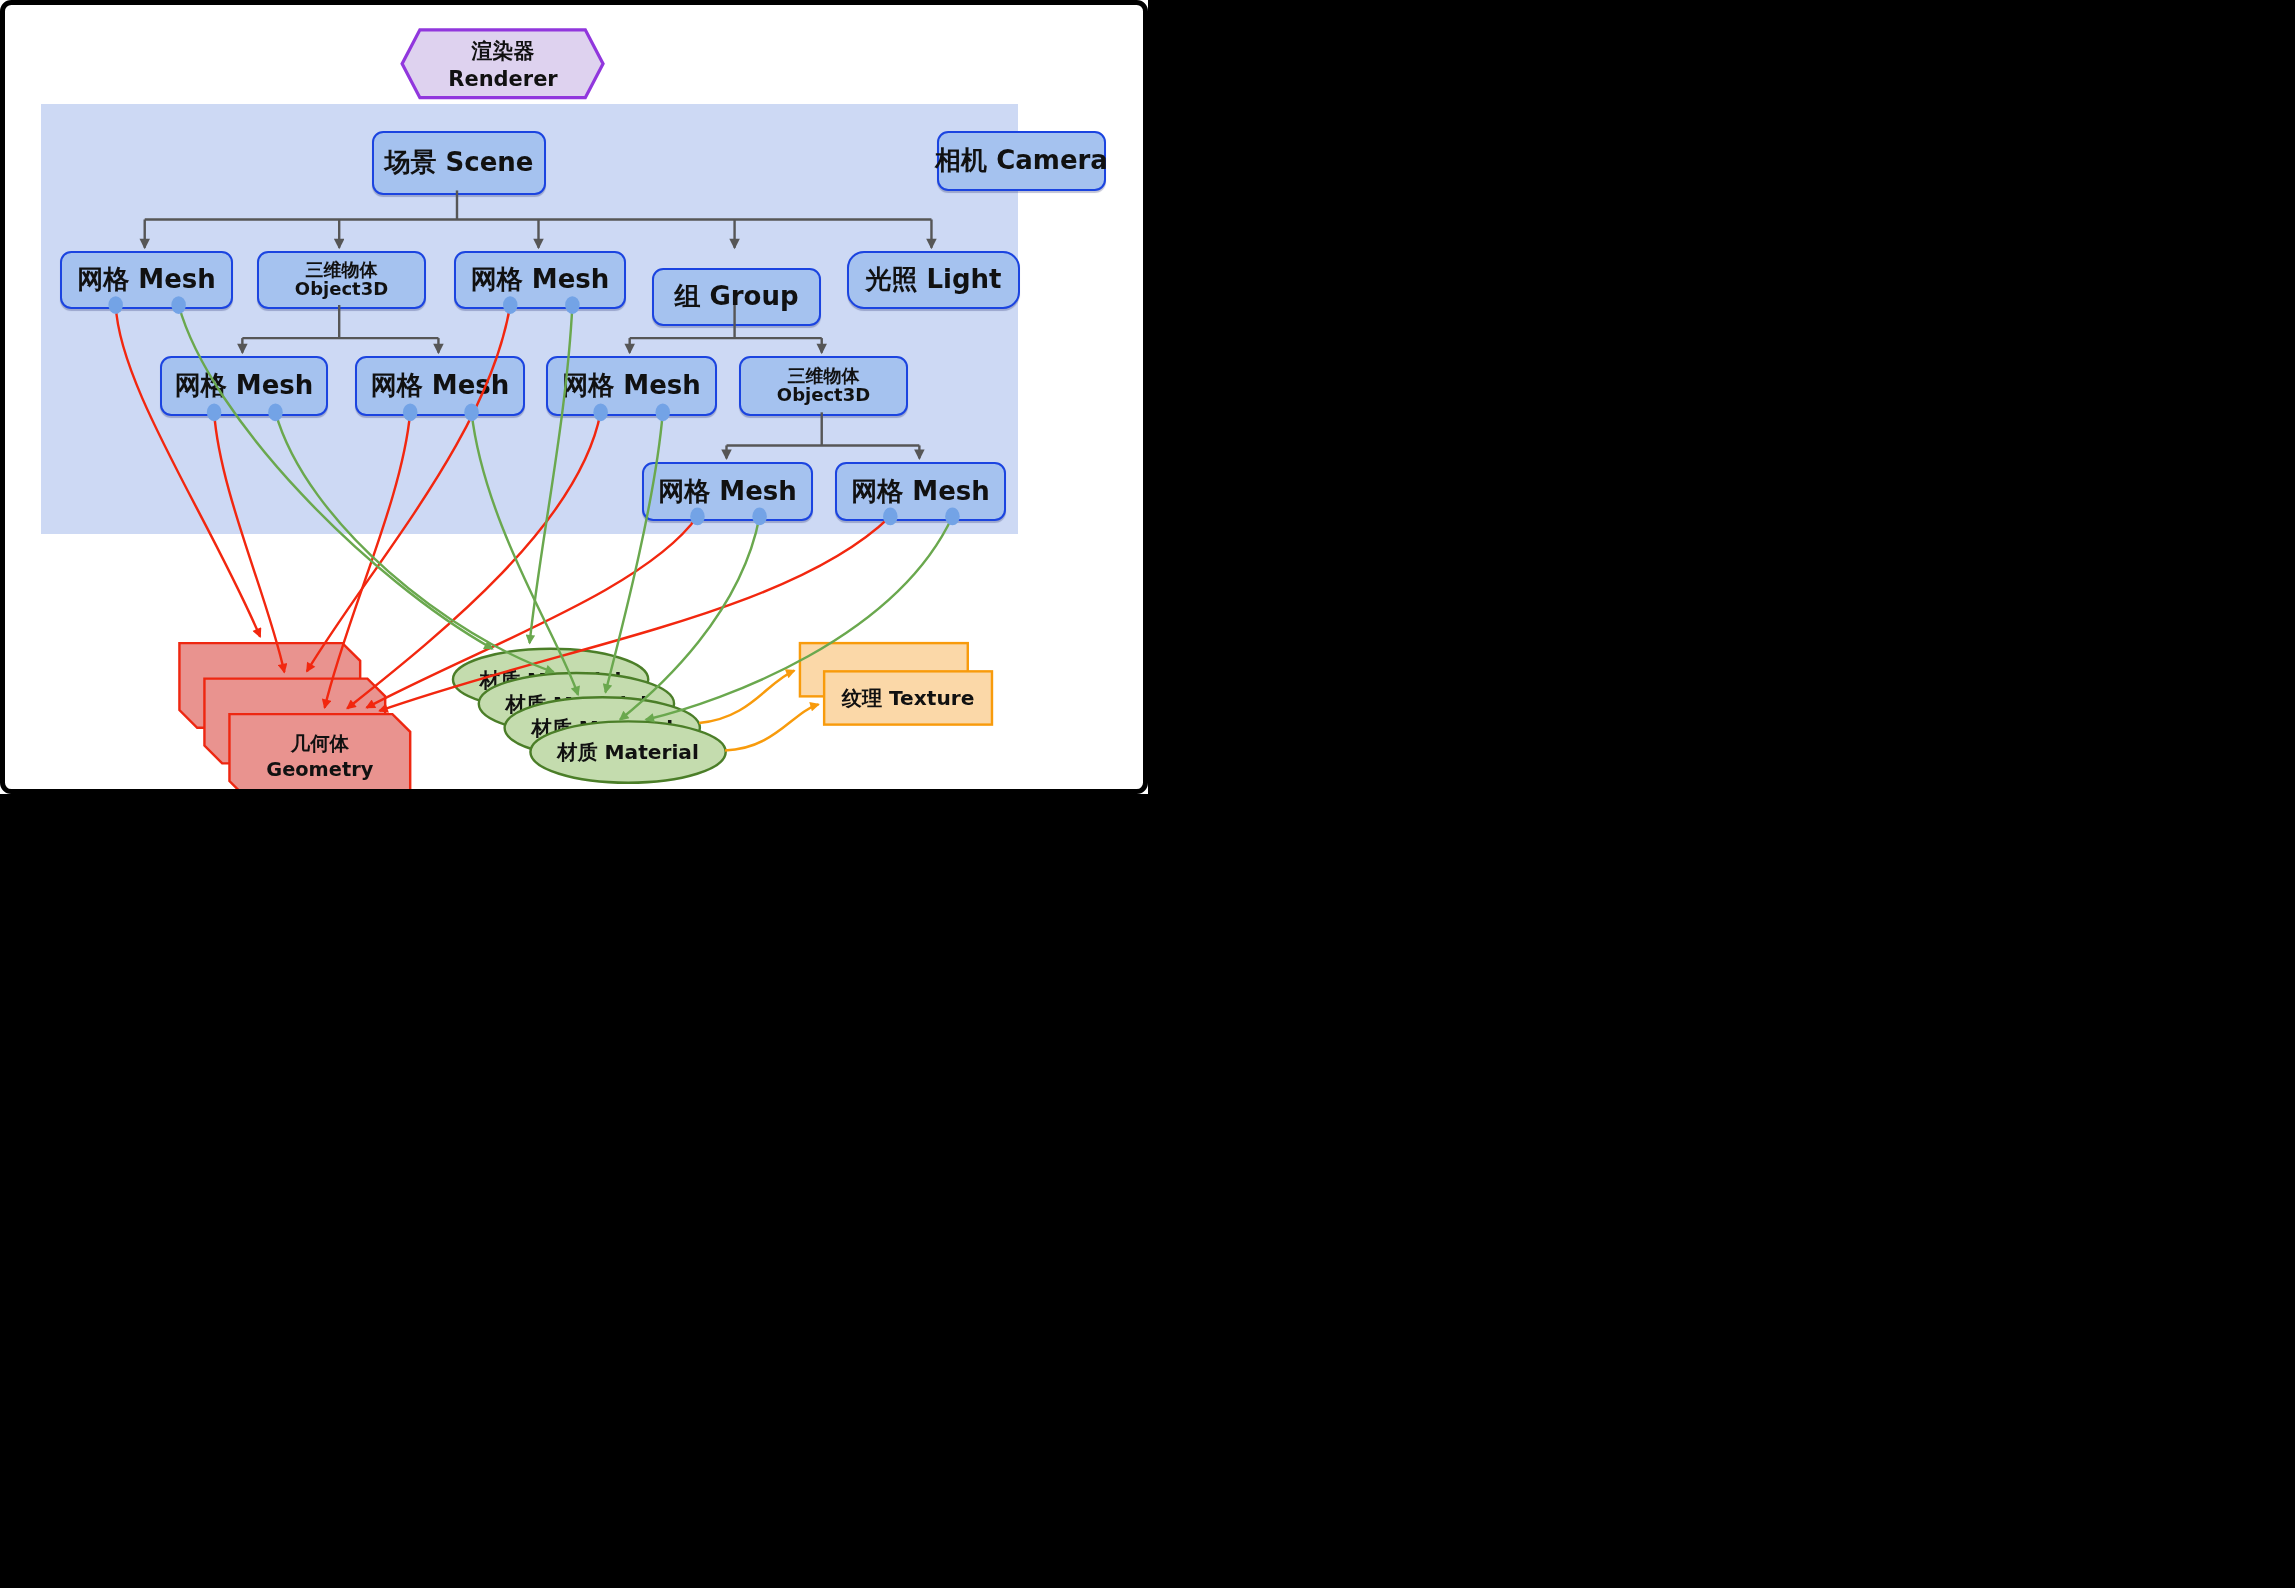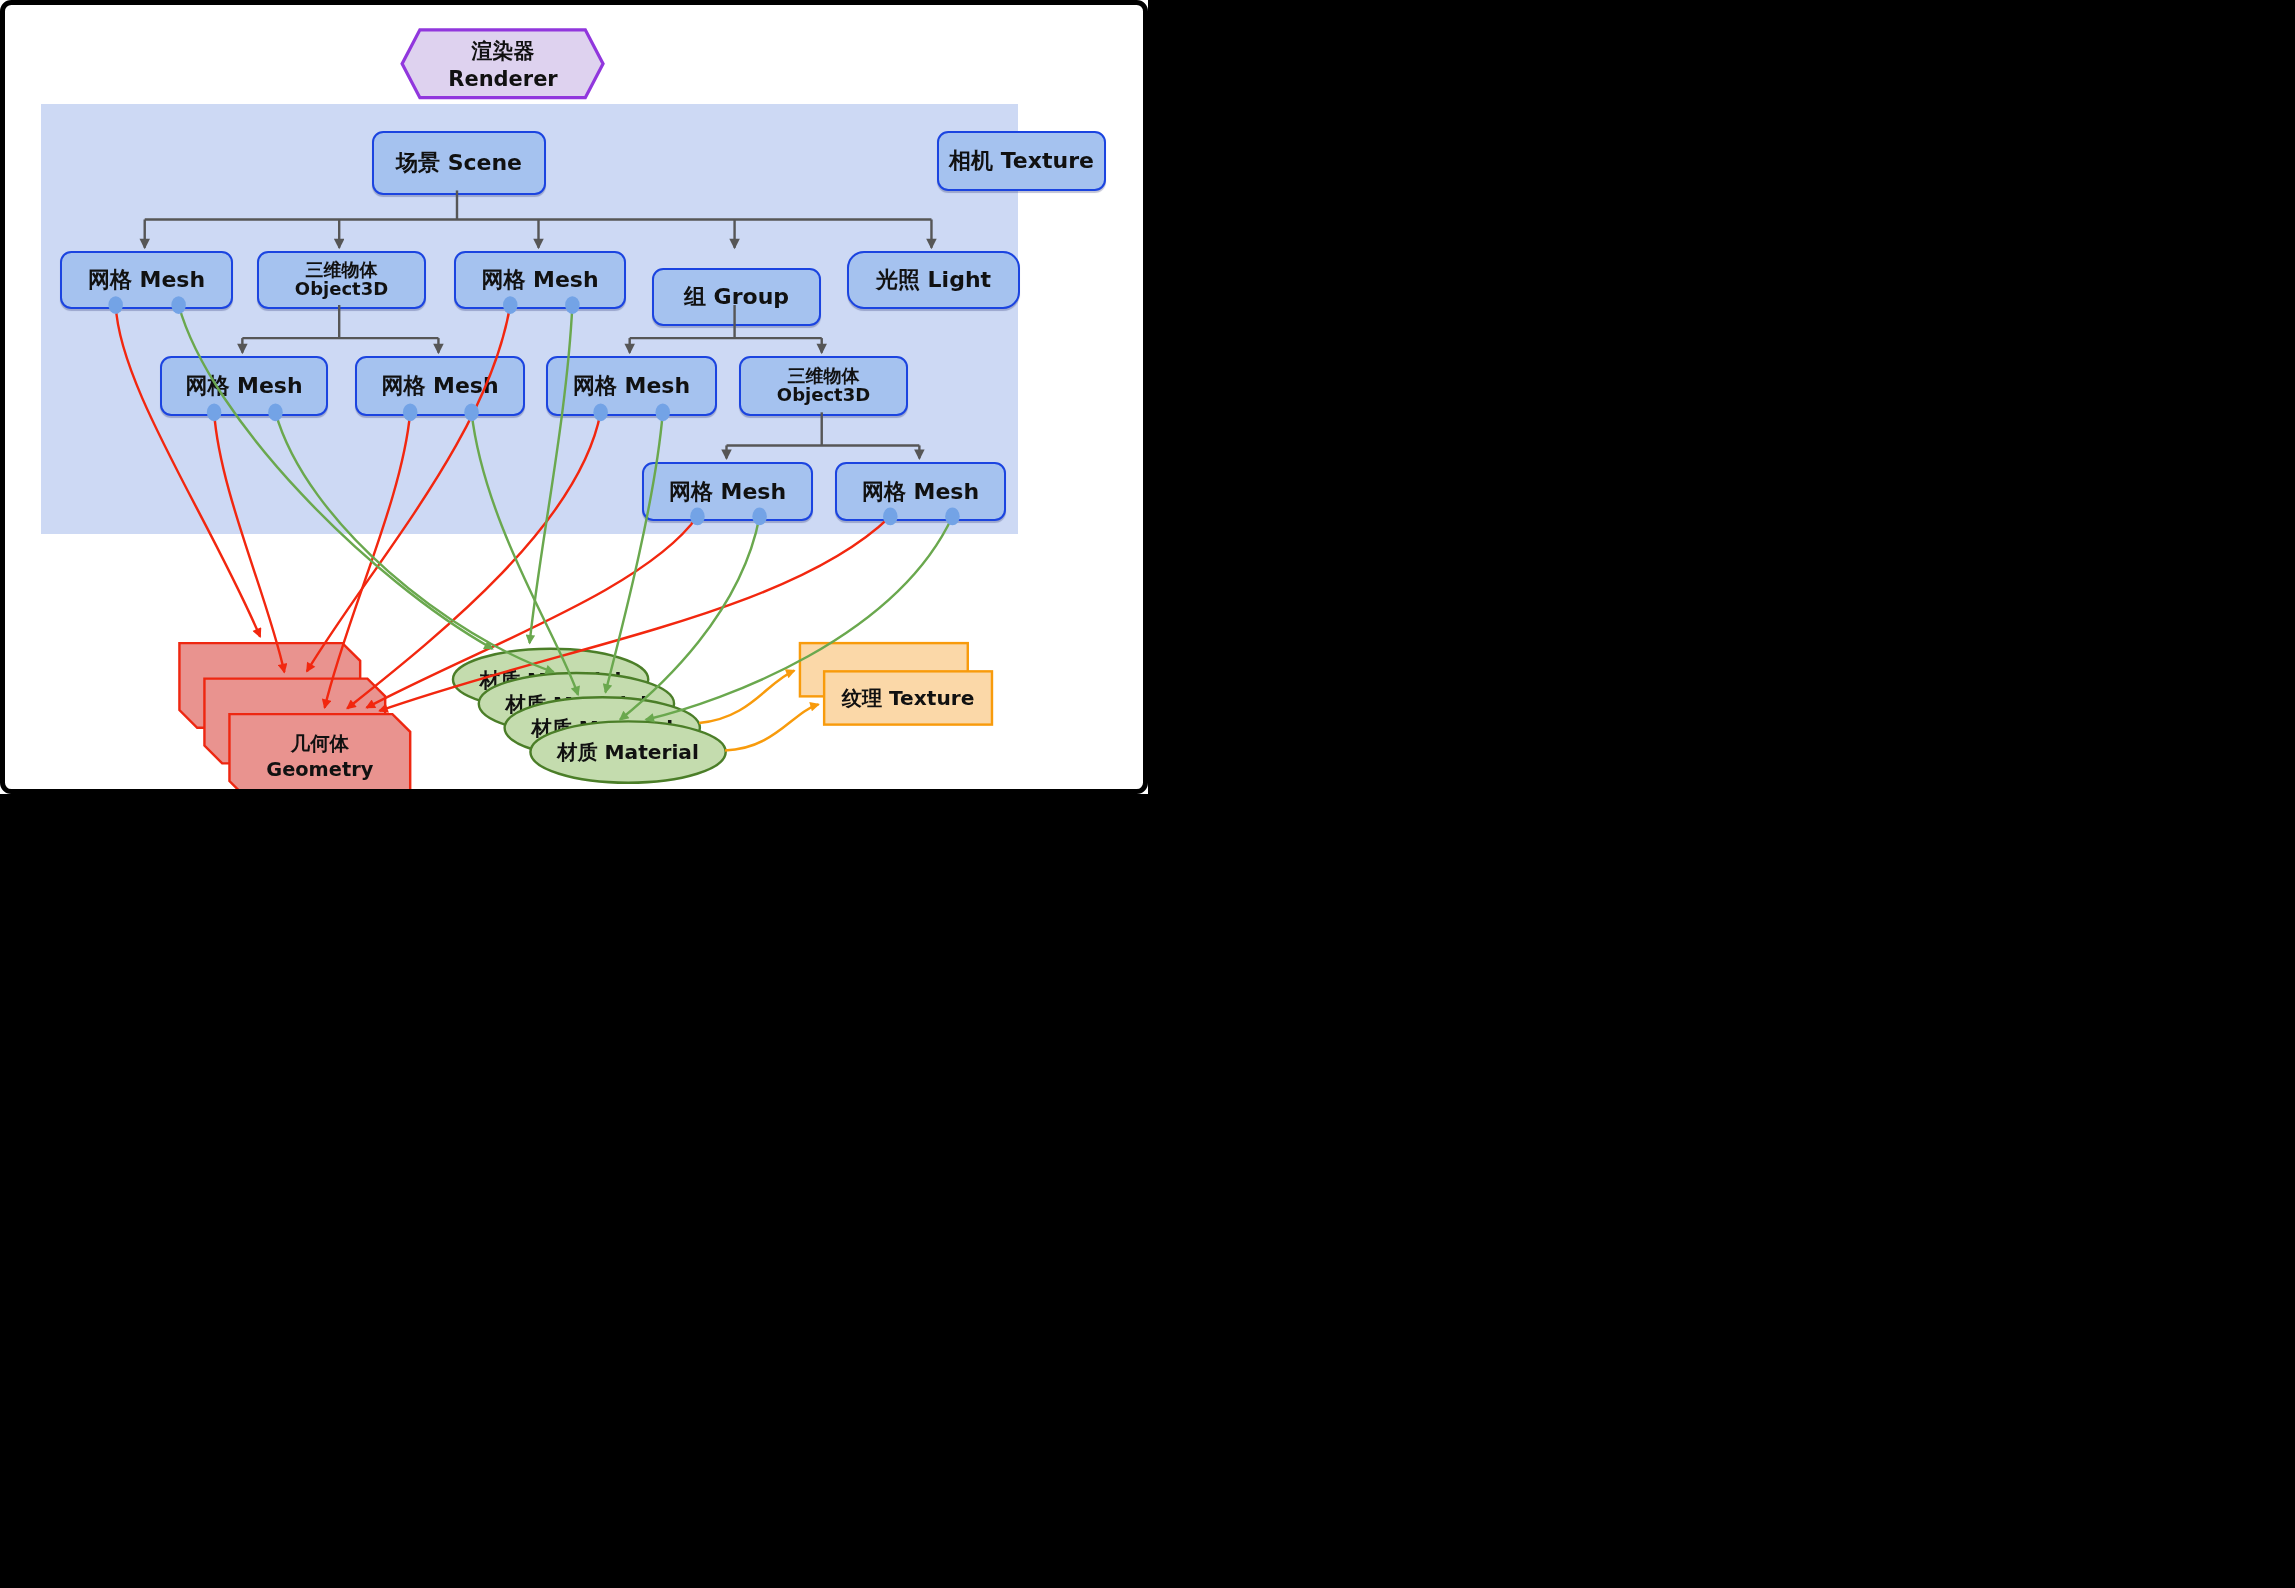--- a/index.html
+++ b/index.html
@@ -3,36 +3,36 @@
 <meta charset="utf-8">
 <style>
   html,body{margin:0;padding:0;background:#000;}
   #stage{position:relative;width:1148px;height:794px;background:#fff;overflow:hidden;
          font-family:"DejaVu Sans","Liberation Sans",sans-serif;}
   #frame{position:absolute;inset:0;border:5.6px solid #000;border-radius:11.3px;pointer-events:none;z-index:50;}
   #scene-container{position:absolute;left:41px;top:104px;width:977px;height:430px;background:#cdd9f4;z-index:1;}
   .node{position:absolute;display:flex;flex-direction:column;align-items:center;justify-content:center;
         background:#a5c2ef;border:2.4px solid #1b44e0;border-radius:11.3px;z-index:2;
         color:#111;font-weight:700;text-align:center;box-shadow:0 1.6px 0.8px rgba(10,20,90,.25);}
-  .node .lbl{font-size:22px;line-height:1.05;white-space:nowrap;}
+  .node .lbl{font-size:26px;line-height:1.05;white-space:nowrap;}
   .node .lbl.small{font-size:18px;}
   #overlay{position:absolute;left:0;top:0;z-index:5;}
   text{font-family:"DejaVu Sans","Liberation Sans",sans-serif;font-weight:700;fill:#111;}
 </style>
 </head>
 <body>
 
 <div id="stage">
   <div id="scene-container"></div>
 
   <div class="node" style="left:372px;top:131px;width:170px;height:60px;">
     <span class="lbl">场景 Scene</span>
   </div>
   <div class="node" style="left:937px;top:131px;width:165px;height:56px;">
-    <span class="lbl">相机 Texture</span>
+    <span class="lbl">相机 Camera</span>
   </div>
 
   <div class="node" style="left:60px;top:251px;width:169px;height:54px;">
     <span class="lbl">网格 Mesh</span>
   </div>
   <div class="node" style="left:257px;top:251px;width:165px;height:54px;">
     <span class="lbl small">三维物体</span>
     <span class="lbl small">Object3D</span>
   </div>
   <div class="node" style="left:454px;top:251px;width:168px;height:54px;">

